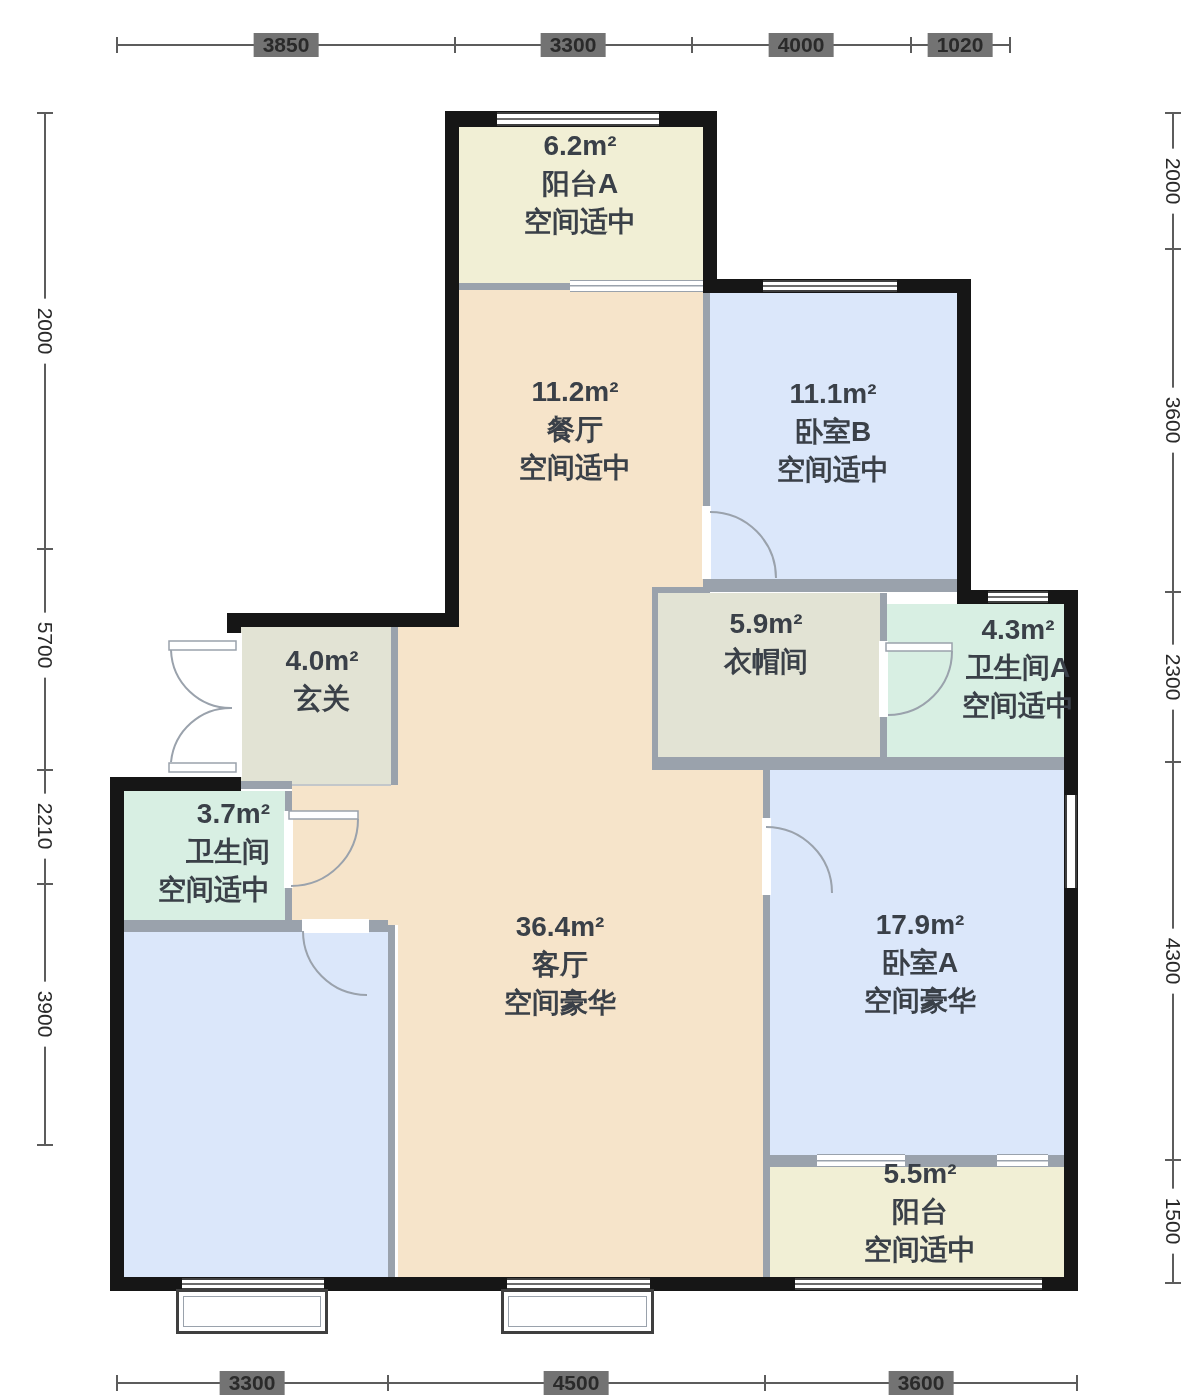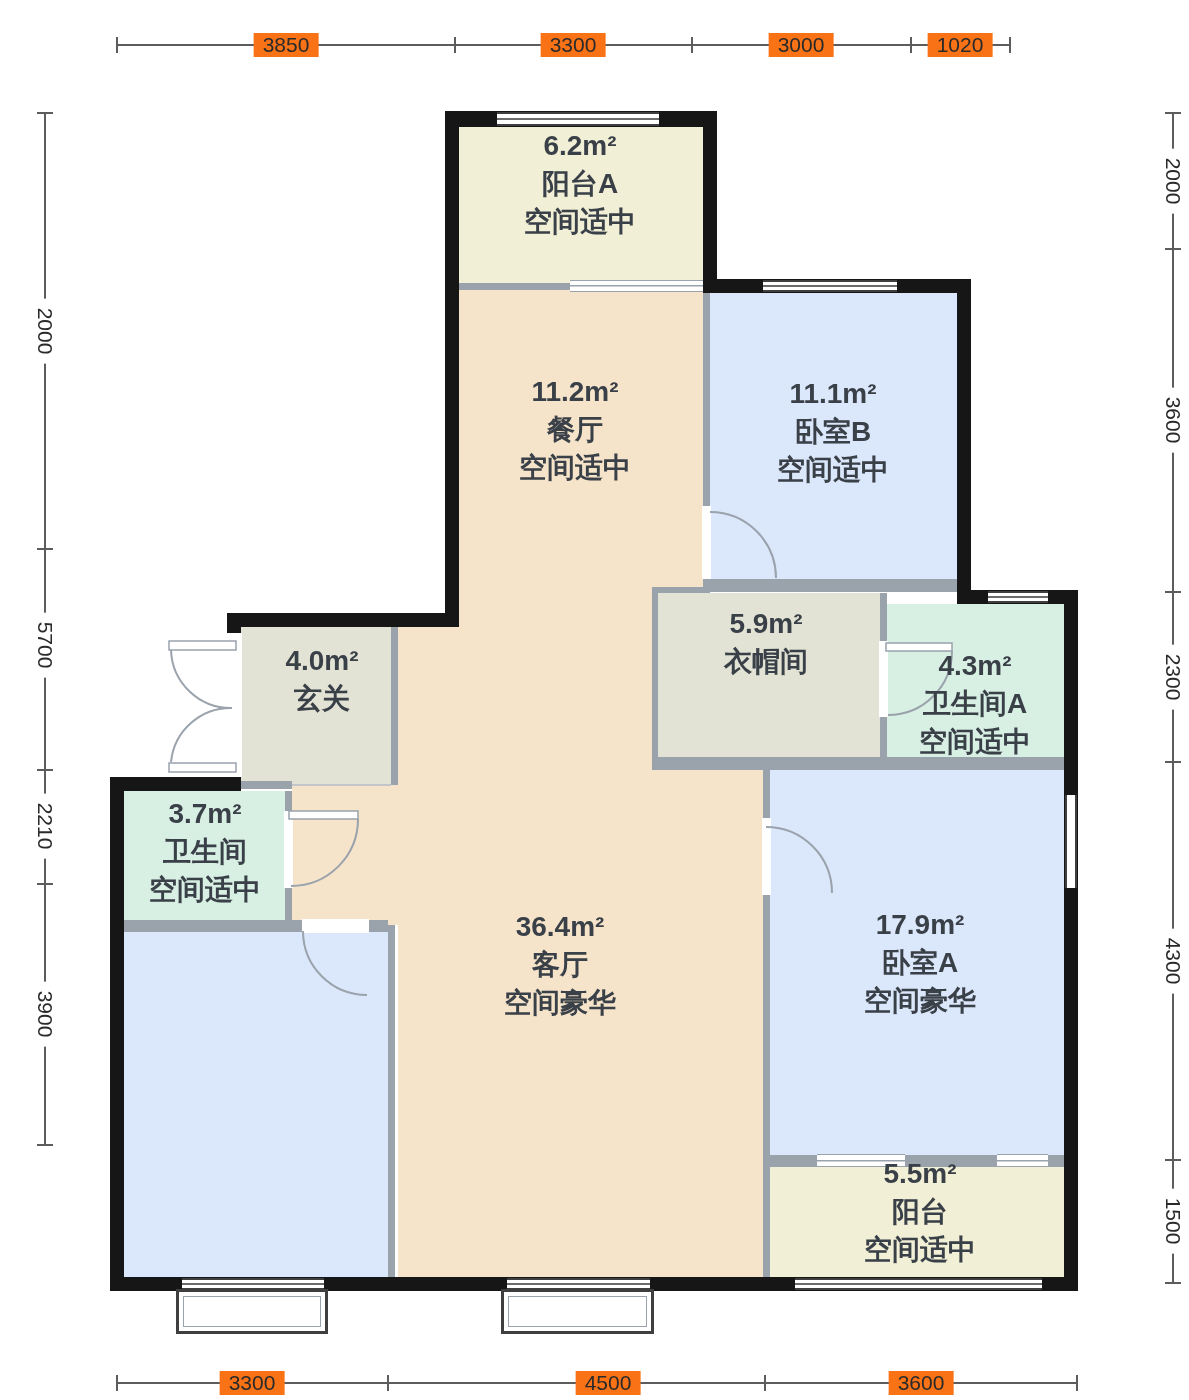--- a/index.html
+++ b/index.html
@@ -26,22 +26,22 @@
         border-top:1.5px solid #9aa2ac;border-bottom:1.5px solid #9aa2ac;box-sizing:border-box;}
   
   .bay{position:absolute;background:#fff;border:3px solid #3f3f3f;box-sizing:border-box;}
   .bay>div{position:absolute;left:4px;right:4px;top:4px;bottom:4px;border:1.5px solid #9aa2ac;}
   
   .rlabel{position:absolute;transform:translate(-50%,-50%);text-align:center;
           font-size:28px;line-height:38px;font-weight:700;color:#3a4048;white-space:nowrap;}
   
   .dl{position:absolute;background:#5c5c5c;}
   .tick{position:absolute;background:#5c5c5c;}
-  .dimH{position:absolute;transform:translate(-50%,-50%);background:#f97316;padding:0 9px;
-        font-size:21px;color:#2a2a2a;white-space:nowrap;}
+  .dimH{position:absolute;transform:translate(-50%,-50%);background:#737373;padding:0 9px;
+        font-size:21px;color:#2a2a2a;white-space:nowrap;font-weight:bold;}
   .dimV{position:absolute;transform:translate(-50%,-50%) rotate(90deg);background:#fff;padding:0 9px;
         font-size:21px;color:#2a2a2a;white-space:nowrap;}
   svg{position:absolute;left:0;top:0;}
 </style>
 </head>
 <body>
 
 <div id="canvas">
 
   <div class="room c-balc" style="left:459px;top:127px;width:244px;height:156px;"></div>
@@ -147,30 +147,30 @@
   </div>
   <div class="rlabel" style="left:833px;top:432px;">
     <div>11.1m²</div>
     <div>卧室B</div>
     <div>空间适中</div>
   </div>
   <div class="rlabel" style="left:766px;top:643px;">
     <div>5.9m²</div>
     <div>衣帽间</div>
   </div>
-  <div class="rlabel" style="left:975px;top:668px;margin-top:36px;">
+  <div class="rlabel" style="left:1018px;top:668px;">
     <div>4.3m²</div>
     <div>卫生间A</div>
     <div>空间适中</div>
   </div>
   <div class="rlabel" style="left:314px;top:680px;margin-left:8px;">
     <div>4.0m²</div>
     <div>玄关</div>
   </div>
-  <div class="rlabel" style="left:205px;top:852px;">
+  <div class="rlabel" style="left:214px;top:852px;text-align:right;">
     <div>3.7m²</div>
     <div>卫生间</div>
     <div>空间适中</div>
   </div>
   <div class="rlabel" style="left:560px;top:965px;">
     <div>36.4m²</div>
     <div>客厅</div>
     <div>空间豪华</div>
   </div>
   <div class="rlabel" style="left:920px;top:963px;">
@@ -185,30 +185,30 @@
   </div>
 
   <div class="dl" style="left:117px;top:44px;width:893px;height:2px;"></div>
   <div class="tick" style="left:116px;top:37px;width:2px;height:16px;"></div>
   <div class="tick" style="left:454px;top:37px;width:2px;height:16px;"></div>
   <div class="tick" style="left:691px;top:37px;width:2px;height:16px;"></div>
   <div class="tick" style="left:910px;top:37px;width:2px;height:16px;"></div>
   <div class="tick" style="left:1009px;top:37px;width:2px;height:16px;"></div>
   <div class="dimH" style="left:286px;top:45px;">3850</div>
   <div class="dimH" style="left:573px;top:45px;">3300</div>
-  <div class="dimH" style="left:801px;top:45px;">3000</div>
+  <div class="dimH" style="left:801px;top:45px;">4000</div>
   <div class="dimH" style="left:960px;top:45px;">1020</div>
 
   <div class="dl" style="left:117px;top:1382px;width:960px;height:2px;"></div>
   <div class="tick" style="left:116px;top:1375px;width:2px;height:16px;"></div>
   <div class="tick" style="left:387px;top:1375px;width:2px;height:16px;"></div>
   <div class="tick" style="left:764px;top:1375px;width:2px;height:16px;"></div>
   <div class="tick" style="left:1076px;top:1375px;width:2px;height:16px;"></div>
   <div class="dimH" style="left:252px;top:1383px;">3300</div>
-  <div class="dimH" style="left:608px;top:1383px;">4500</div>
+  <div class="dimH" style="left:576px;top:1383px;">4500</div>
   <div class="dimH" style="left:921px;top:1383px;">3600</div>
 
   <div class="dl" style="left:44px;top:113px;width:2px;height:1032px;"></div>
   <div class="tick" style="left:37px;top:112px;width:16px;height:2px;"></div>
   <div class="tick" style="left:37px;top:548px;width:16px;height:2px;"></div>
   <div class="tick" style="left:37px;top:769px;width:16px;height:2px;"></div>
   <div class="tick" style="left:37px;top:883px;width:16px;height:2px;"></div>
   <div class="tick" style="left:37px;top:1144px;width:16px;height:2px;"></div>
   <div class="dimV" style="left:45px;top:331px;">2000</div>
   <div class="dimV" style="left:45px;top:645px;">5700</div>

